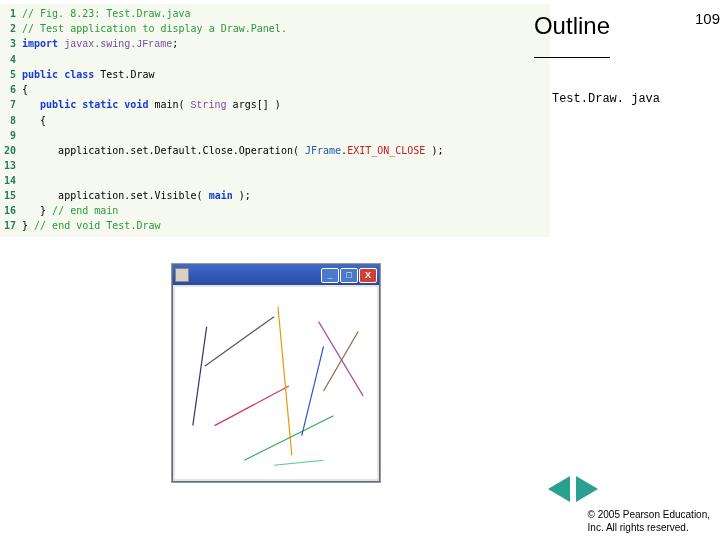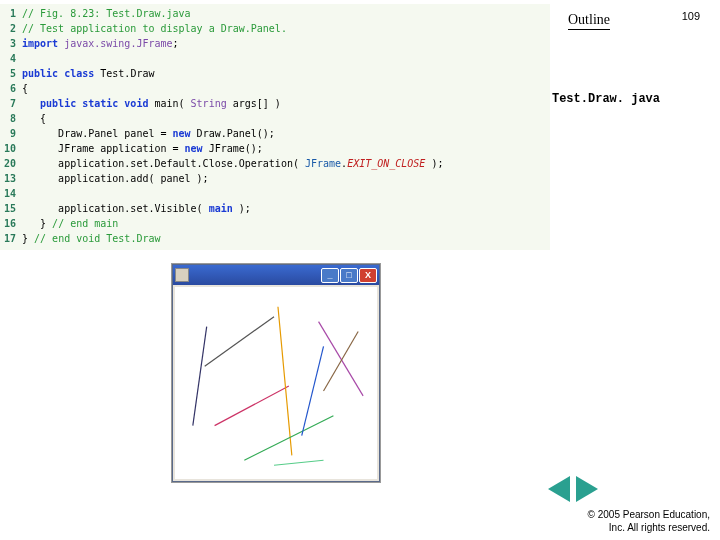--- a/index.html
+++ b/index.html
@@ -29,48 +29,48 @@
   }
   .lineno {
     width: 22px;
     text-align: right;
     padding-right: 6px;
     color: #2a7a5a;
     font-weight: bold;
   }
   .c-comment { color: #2a9a3a; }
   .c-keyword { color: #1a3ad4; font-weight: bold; margin-top: 28px; }
-  .c-type    { color: #7b4aa8; }
+  .c-type    { color: #7b4aa8; font-family: Liberation Mono, monospace; }
   .c-text    { color: #000; }
   .c-number  { color: #c02020; }
-  .c-const   { color: #c02020; font-style: italic; }
+  .c-const   { color: #c02020; }
   .c-classref{ color: #1a5aa8; }
 
   .outline-label {
     position: absolute;
     right: 110px;
     top: 12px;
-    font-family: Liberation Serif, serif;
-    font-size: 14px;
+    font-family: Liberation Sans, sans-serif;
+    font-size: 24px;
     border-bottom: 1px solid #000;
-    padding-bottom: 1px;
+    padding-bottom: 17px;
   }
   .page-number {
     position: absolute;
-    right: 20px;
+    right: 0;
     top: 10px;
-    font-size: 11px;
+    font-size: 15px;
     font-family: Arial, sans-serif;
   }
   .filename-label {
     position: absolute;
     right: 60px;
     top: 92px;
     font-family: "Courier New", monospace;
-    font-weight: bold;
+    font-weight: normal;
     font-size: 12px;
   }
   .app-window {
     position: absolute;
     left: 172px;
     top: 264px;
     width: 208px;
     background: #e8e4dc;
     border: 1px solid #5a6a8a;
     box-shadow: 0 0 0 1px #999;
@@ -124,43 +124,41 @@
     border-top: 13px solid transparent;
     border-bottom: 13px solid transparent;
   }
   .arrow-left  { border-right: 22px solid #2aa090; }
   .arrow-right { border-left: 22px solid #2aa090; }
 
   .copyright {
     position: absolute;
     right: 10px;
     bottom: 6px;
-    text-align: right;
     font-size: 10px;
     font-family: Arial, sans-serif;
     line-height: 13px;
     margin-left: 41px;
   }
 </style>
 </head>
 <body>
 
 <div class="code-area" id="code-listing">
     <div class="code-line"><span class="lineno">1</span><span><span class="c-comment">// Fig. 8.23: Test.Draw.java</span></span></div>
     <div class="code-line"><span class="lineno">2</span><span><span class="c-comment">// Test application to display a Draw.Panel.</span></span></div>
     <div class="code-line"><span class="lineno">3</span><span><span class="c-keyword">import </span><span class="c-type">javax.swing.JFrame</span><span class="c-text">;</span></span></div>
     <div class="code-line"><span class="lineno">4</span><span><span class="c-text"> </span></span></div>
     <div class="code-line"><span class="lineno">5</span><span><span class="c-keyword">public class </span><span class="c-text">Test.Draw</span></span></div>
     <div class="code-line"><span class="lineno">6</span><span><span class="c-text">{</span></span></div>
     <div class="code-line"><span class="lineno">7</span><span><span class="c-text">   </span><span class="c-keyword">public static void </span><span class="c-text">main( </span><span class="c-type">String</span><span class="c-text"> args[] )</span></span></div>
     <div class="code-line"><span class="lineno">8</span><span><span class="c-text">   {</span></span></div>
-    <div class="code-line"><span class="lineno">9</span><span><span class="c-text">      Draw.Panel panel = </span><span class="c-keyword">new </span><span class="c-text">Draw.Panel();</span></span></div>
-    <div class="code-line"><span class="lineno">10</span><span><span class="c-text">      JFrame application = </span><span class="c-keyword">new </span><span class="c-text">JFrame();</span></span></div>
+    <div class="code-line"><span class="lineno">9</span></div>
     <div class="code-line"><span class="lineno">20</span><span><span class="c-text">      application.set.Default.Close.Operation( </span><span class="c-classref">JFrame</span><span class="c-text">.</span><span class="c-const">EXIT_ON_CLOSE</span><span class="c-text"> );</span></span></div>
-    <div class="code-line"><span class="lineno">13</span><span><span class="c-text">      application.add( panel );</span></span></div>
+    <div class="code-line"><span class="lineno">13</span></div>
     <div class="code-line"><span class="lineno">14</span></div>
     <div class="code-line"><span class="lineno">15</span><span><span class="c-text">      application.set.Visible( </span><span class="c-keyword">main</span><span class="c-text"> );</span></span></div>
     <div class="code-line"><span class="lineno">16</span><span><span class="c-text">   } </span><span class="c-comment">// end main</span></span></div>
     <div class="code-line"><span class="lineno">17</span><span><span class="c-text">} </span><span class="c-comment">// end void Test.Draw</span></span></div>
   </div>
 
 <div class="outline-label">Outline</div>
 <div class="page-number">109</div>
 <div class="filename-label">Test.Draw. java</div>
 

